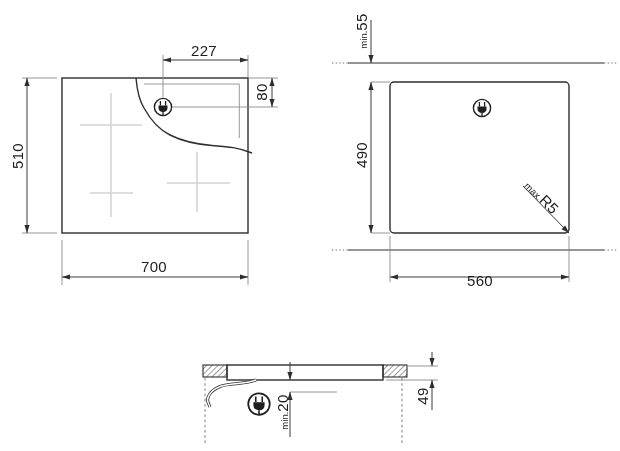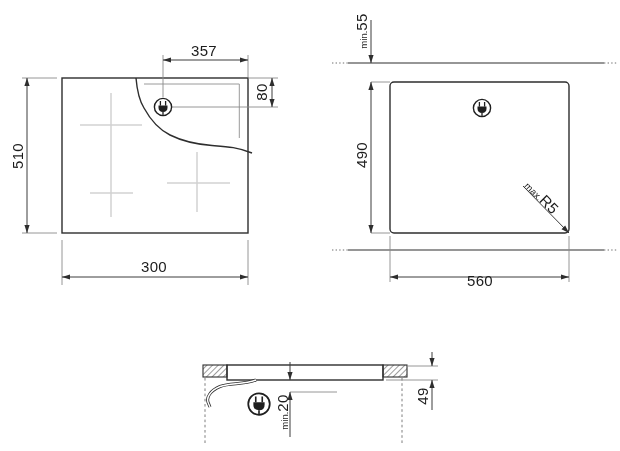--- a/index.html
+++ b/index.html
@@ -112,22 +112,22 @@
         <polygon points="432,366 429.4,358 434.6,358"></polygon>
         <polygon points="432,380 429.4,388 434.6,388"></polygon>
       </g>
       <g transform="translate(259,404) scale(1.25)">
         <use href="#plug" x="-10" y="-10" width="20" height="20"></use>
       </g>
     </g>
   </svg>
 
   <div class="label v" style="left:17px;top:156px">510</div>
-  <div class="label" style="left:154px;top:266px">300</div>
-  <div class="label" style="left:204px;top:50px">357</div>
+  <div class="label" style="left:154px;top:266px">700</div>
+  <div class="label" style="left:204px;top:50px">227</div>
   <div class="label v" style="left:261px;top:92px">80</div>
 
   <div class="label v" style="left:361px;top:31px">
     <span class="prefix">min.</span><span>55</span>
   </div>
   <div class="label v" style="left:361px;top:155px">490</div>
   <div class="label" style="left:480px;top:280px">560</div>
   <div class="label d45" style="left:542px;top:197px">
     <span class="prefix">max.</span><span>R5</span>
   </div>

